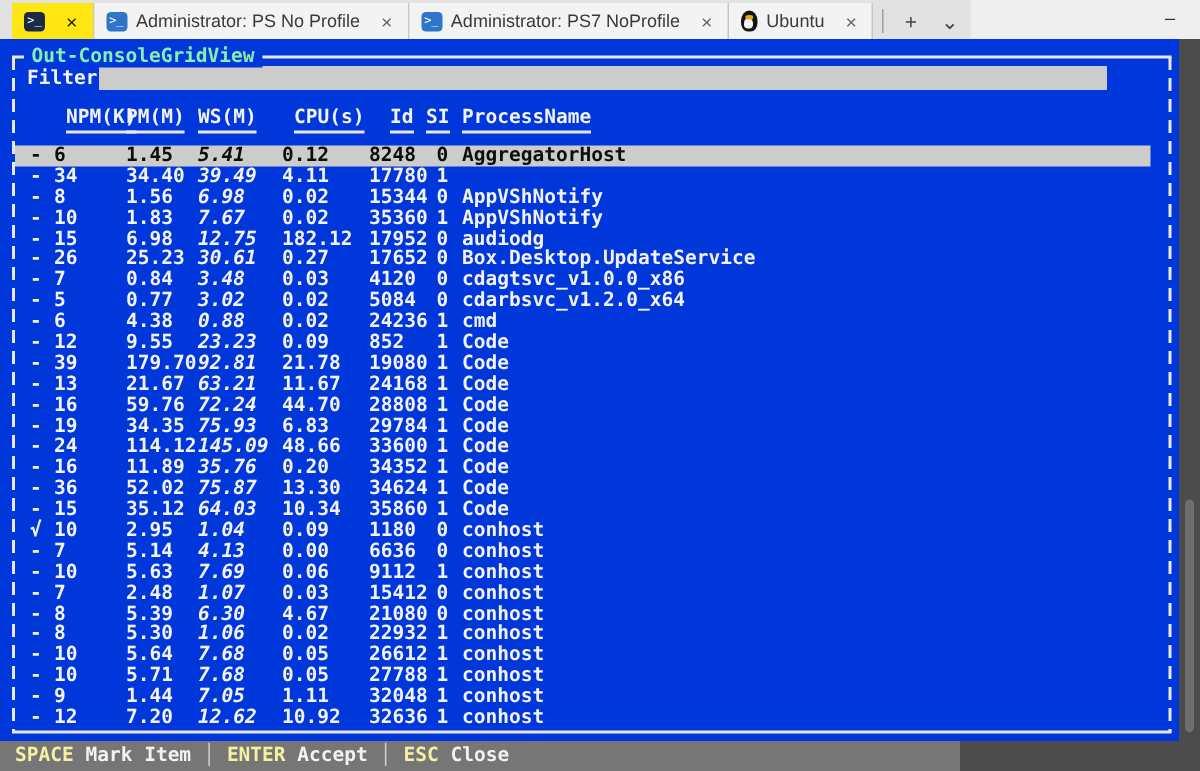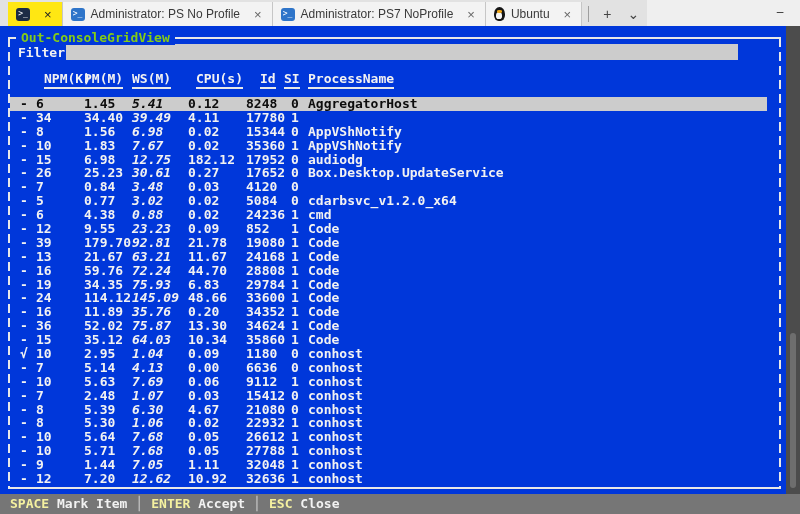--- a/index.html
+++ b/index.html
@@ -36,21 +36,21 @@
   
   .console{position:absolute;left:0;top:26px;width:786px;height:468px;background:#0037DA;
     font-family:"DejaVu Sans Mono",monospace;font-size:13px;font-weight:bold;color:#F2F2F2;}
   .gv-border-left,.gv-border-right{position:absolute;top:12px;width:2px;height:450px;
     background:repeating-linear-gradient(to bottom,#e8e8e8 0 9px,transparent 9px 14px);}
   .gv-border-left{left:8px;}
   .gv-border-right{left:779px;}
   .gv-border-top{position:absolute;left:8px;top:11px;width:773px;height:2px;background:#e8e8e8;}
   .gv-border-bottom{position:absolute;left:8px;top:461px;width:773px;height:2px;background:#e8e8e8;}
   .gv-title{position:absolute;left:16px;top:4px;height:15px;line-height:15px;
-    background:#0037DA;padding:0 5px;color:#84cc16;z-index:2;}
+    background:#0037DA;padding:0 5px;color:#86efac;z-index:2;}
   .filter-row{position:absolute;left:0;top:19px;height:15px;line-height:15px;}
   .filter-label{position:absolute;left:18px;top:0;color:#F2F2F2;}
   .filter-input{position:absolute;left:66px;top:-1px;width:672px;height:16px;background:#CCCCCC;
     border:none;outline:none;font:inherit;color:#0C0C0C;padding:0 3px;box-sizing:border-box;}
   .header-row{position:absolute;left:0;top:46px;height:14px;line-height:14px;}
   .header-row span{position:absolute;top:0;white-space:pre;}
   .h0{left:44px;}.h1{left:84px;}.h2{left:132px;}.h3{left:196px;text-align:center;}.h4{left:260px;}.h5{left:284px;}.h6{left:308px;}
   .underline-row{position:absolute;left:0;top:61px;height:3px;}
   .underline-row i{position:absolute;top:0;height:1.5px;background:#e8e8e8;}
   .u0{left:44px;width:47px;}.u1{left:84px;width:39px;}.u2{left:132px;width:39px;}
@@ -61,21 +61,21 @@
   .row span{position:absolute;top:0;}
   .row.selected{background:#CCCCCC;color:#0C0C0C;}
   .c-mark{left:10px;}.c-npm{left:26px;}.c-pm{left:74px;}.c-ws{left:122px;font-style:italic;}
   .c-cpu{left:178px;}.c-id{left:236px;}.c-si{left:281px;}.c-name{left:298px;}
 
   
   .scrollbar{position:absolute;left:786px;top:26px;width:14px;height:468px;background:#4c4c4c;}
   .scroll-thumb{position:absolute;left:4px;top:307px;width:6px;height:155px;background:#6e6e6e;border-radius:3px;}
 
   
-  .statusbar{position:absolute;left:0;top:494px;width:800px;height:20px;background:#767676;
+  .statusbar{position:absolute;left:0;top:494px;width:640px;height:20px;background:#767676;
     font-family:"DejaVu Sans Mono",monospace;font-size:13px;font-weight:bold;line-height:20px;
     color:#F2F2F2;padding-left:10px;box-sizing:border-box;white-space:pre;}
   .sb-key{color:#F5F1A0;}
   .sb-sep{color:#cfcfcf;padding:0 8px;}
 </style>
 </head>
 <body>
 
 <div class="window">
 
@@ -142,21 +142,21 @@
         <i class="u6"></i>
     </div>
 
     <div class="rows">
         <div class="row selected"><span class="c-mark">-</span><span class="c-npm">6</span><span class="c-pm">1.45</span><span class="c-ws">5.41</span><span class="c-cpu">0.12</span><span class="c-id">8248</span><span class="c-si">0</span><span class="c-name">AggregatorHost</span></div>
         <div class="row"><span class="c-mark">-</span><span class="c-npm">34</span><span class="c-pm">34.40</span><span class="c-ws">39.49</span><span class="c-cpu">4.11</span><span class="c-id">17780</span><span class="c-si">1</span></div>
         <div class="row"><span class="c-mark">-</span><span class="c-npm">8</span><span class="c-pm">1.56</span><span class="c-ws">6.98</span><span class="c-cpu">0.02</span><span class="c-id">15344</span><span class="c-si">0</span><span class="c-name">AppVShNotify</span></div>
         <div class="row"><span class="c-mark">-</span><span class="c-npm">10</span><span class="c-pm">1.83</span><span class="c-ws">7.67</span><span class="c-cpu">0.02</span><span class="c-id">35360</span><span class="c-si">1</span><span class="c-name">AppVShNotify</span></div>
         <div class="row"><span class="c-mark">-</span><span class="c-npm">15</span><span class="c-pm">6.98</span><span class="c-ws">12.75</span><span class="c-cpu">182.12</span><span class="c-id">17952</span><span class="c-si">0</span><span class="c-name">audiodg</span></div>
         <div class="row"><span class="c-mark">-</span><span class="c-npm">26</span><span class="c-pm">25.23</span><span class="c-ws">30.61</span><span class="c-cpu">0.27</span><span class="c-id">17652</span><span class="c-si">0</span><span class="c-name">Box.Desktop.UpdateService</span></div>
-        <div class="row"><span class="c-mark">-</span><span class="c-npm">7</span><span class="c-pm">0.84</span><span class="c-ws">3.48</span><span class="c-cpu">0.03</span><span class="c-id">4120</span><span class="c-si">0</span></div>
+        <div class="row"><span class="c-mark">-</span><span class="c-npm">7</span><span class="c-pm">0.84</span><span class="c-ws">3.48</span><span class="c-cpu">0.03</span><span class="c-id">4120</span><span class="c-si">0</span><span class="c-name">cdagtsvc_v1.0.0_x86</span></div>
         <div class="row"><span class="c-mark">-</span><span class="c-npm">5</span><span class="c-pm">0.77</span><span class="c-ws">3.02</span><span class="c-cpu">0.02</span><span class="c-id">5084</span><span class="c-si">0</span><span class="c-name">cdarbsvc_v1.2.0_x64</span></div>
         <div class="row"><span class="c-mark">-</span><span class="c-npm">6</span><span class="c-pm">4.38</span><span class="c-ws">0.88</span><span class="c-cpu">0.02</span><span class="c-id">24236</span><span class="c-si">1</span><span class="c-name">cmd</span></div>
         <div class="row"><span class="c-mark">-</span><span class="c-npm">12</span><span class="c-pm">9.55</span><span class="c-ws">23.23</span><span class="c-cpu">0.09</span><span class="c-id">852</span><span class="c-si">1</span><span class="c-name">Code</span></div>
         <div class="row"><span class="c-mark">-</span><span class="c-npm">39</span><span class="c-pm">179.70</span><span class="c-ws">92.81</span><span class="c-cpu">21.78</span><span class="c-id">19080</span><span class="c-si">1</span><span class="c-name">Code</span></div>
         <div class="row"><span class="c-mark">-</span><span class="c-npm">13</span><span class="c-pm">21.67</span><span class="c-ws">63.21</span><span class="c-cpu">11.67</span><span class="c-id">24168</span><span class="c-si">1</span><span class="c-name">Code</span></div>
         <div class="row"><span class="c-mark">-</span><span class="c-npm">16</span><span class="c-pm">59.76</span><span class="c-ws">72.24</span><span class="c-cpu">44.70</span><span class="c-id">28808</span><span class="c-si">1</span><span class="c-name">Code</span></div>
         <div class="row"><span class="c-mark">-</span><span class="c-npm">19</span><span class="c-pm">34.35</span><span class="c-ws">75.93</span><span class="c-cpu">6.83</span><span class="c-id">29784</span><span class="c-si">1</span><span class="c-name">Code</span></div>
         <div class="row"><span class="c-mark">-</span><span class="c-npm">24</span><span class="c-pm">114.12</span><span class="c-ws">145.09</span><span class="c-cpu">48.66</span><span class="c-id">33600</span><span class="c-si">1</span><span class="c-name">Code</span></div>
         <div class="row"><span class="c-mark">-</span><span class="c-npm">16</span><span class="c-pm">11.89</span><span class="c-ws">35.76</span><span class="c-cpu">0.20</span><span class="c-id">34352</span><span class="c-si">1</span><span class="c-name">Code</span></div>
         <div class="row"><span class="c-mark">-</span><span class="c-npm">36</span><span class="c-pm">52.02</span><span class="c-ws">75.87</span><span class="c-cpu">13.30</span><span class="c-id">34624</span><span class="c-si">1</span><span class="c-name">Code</span></div>

